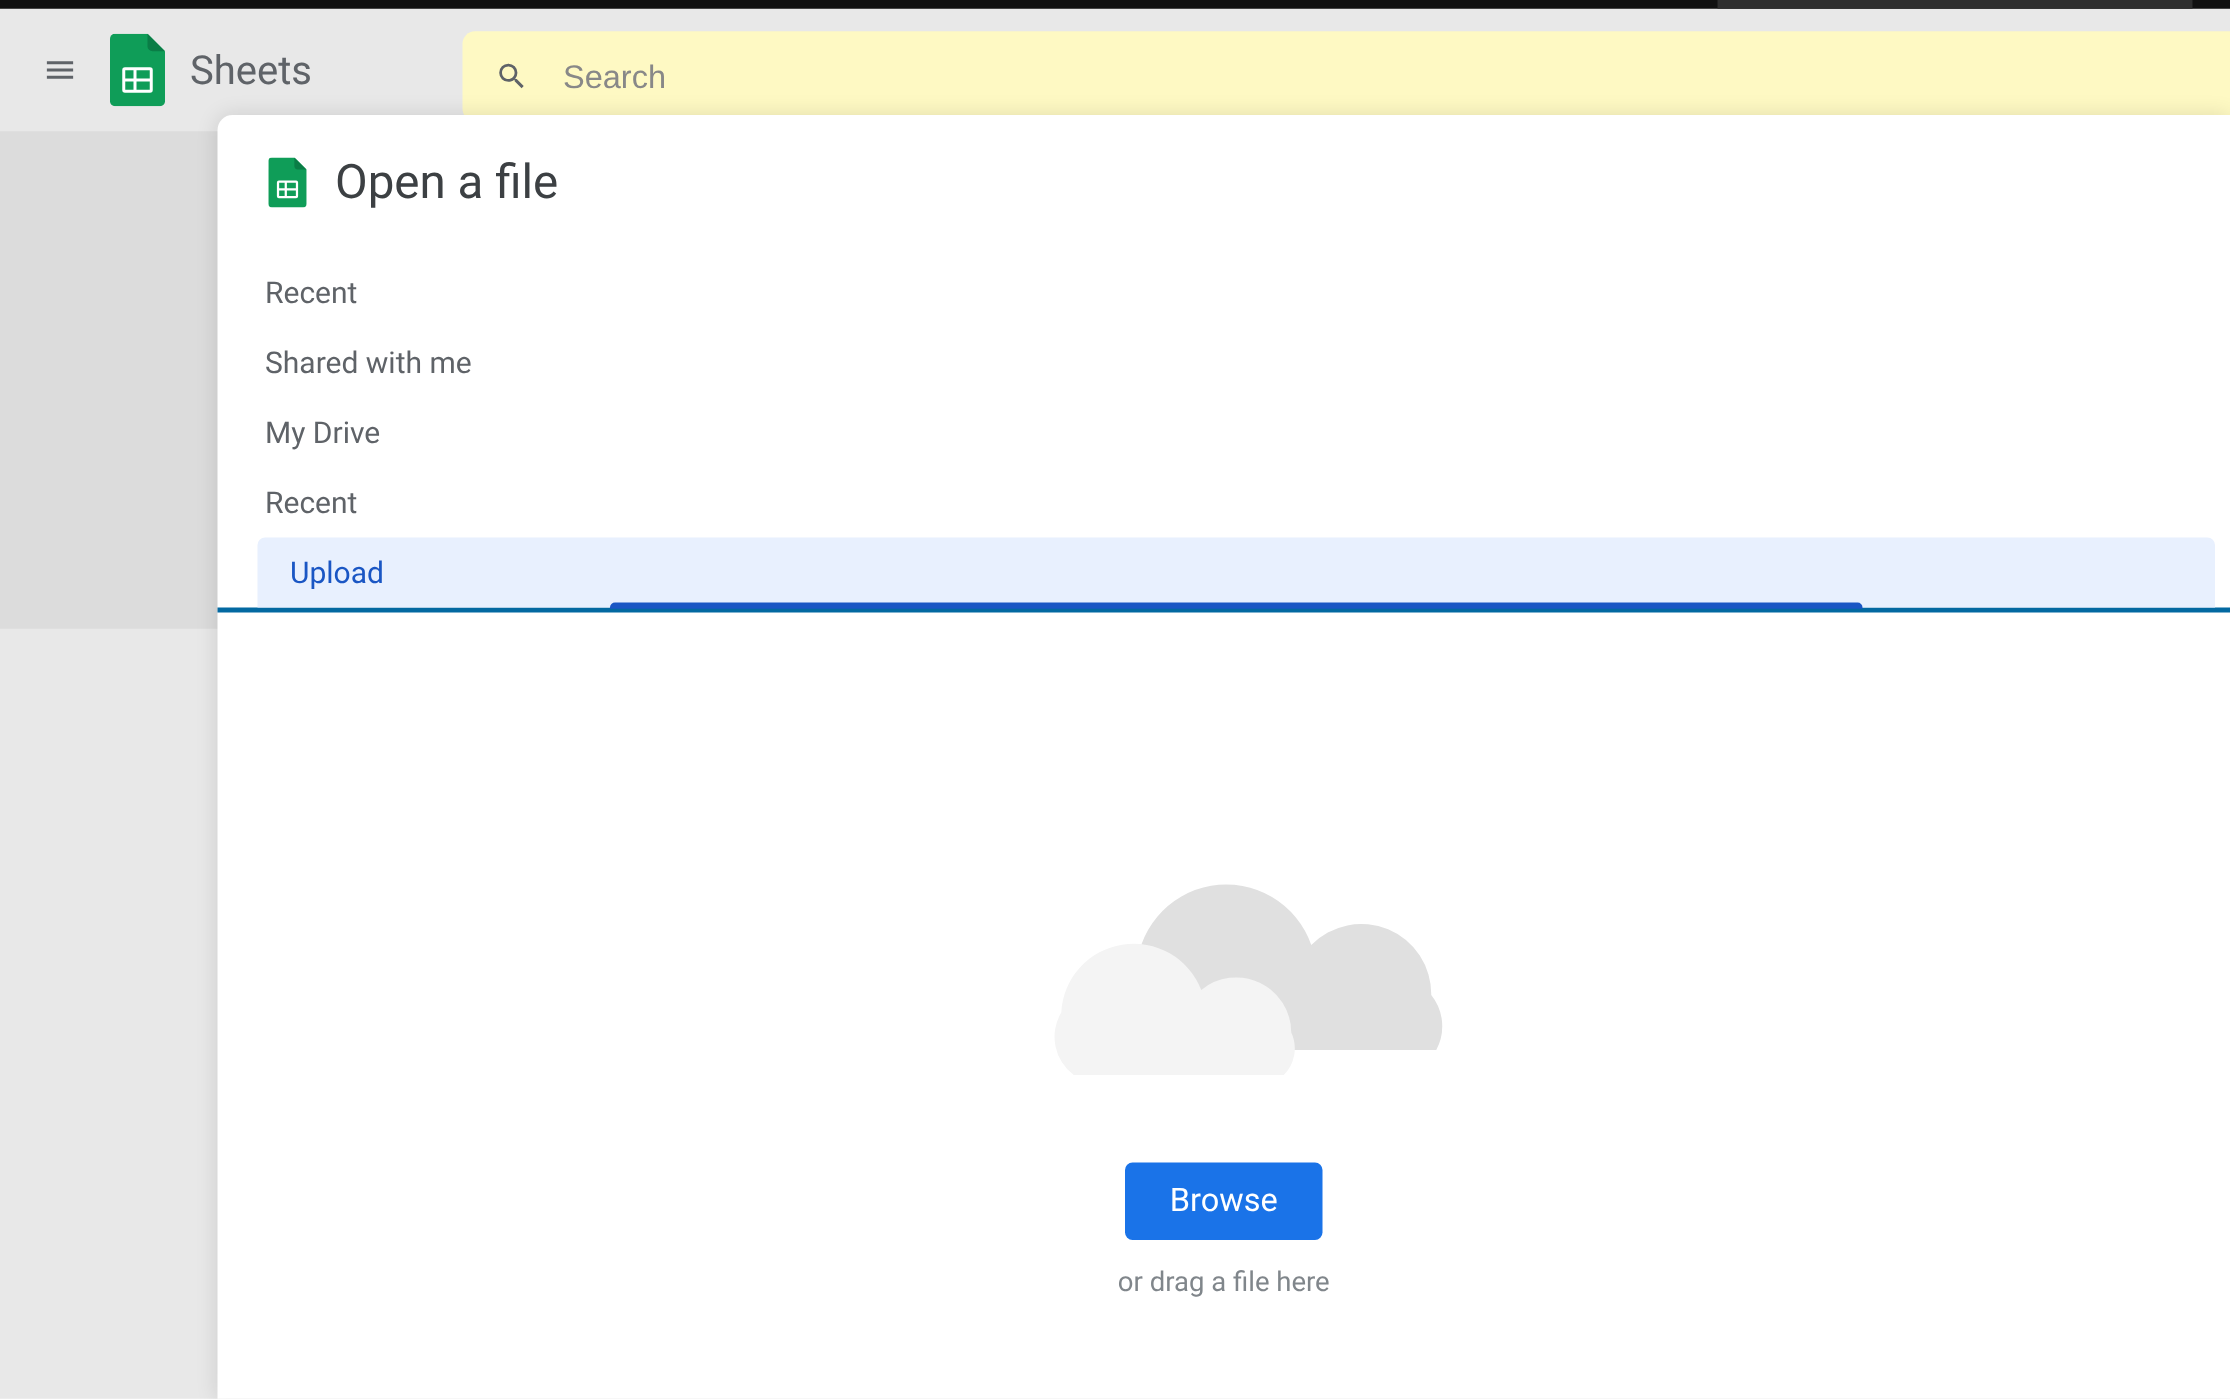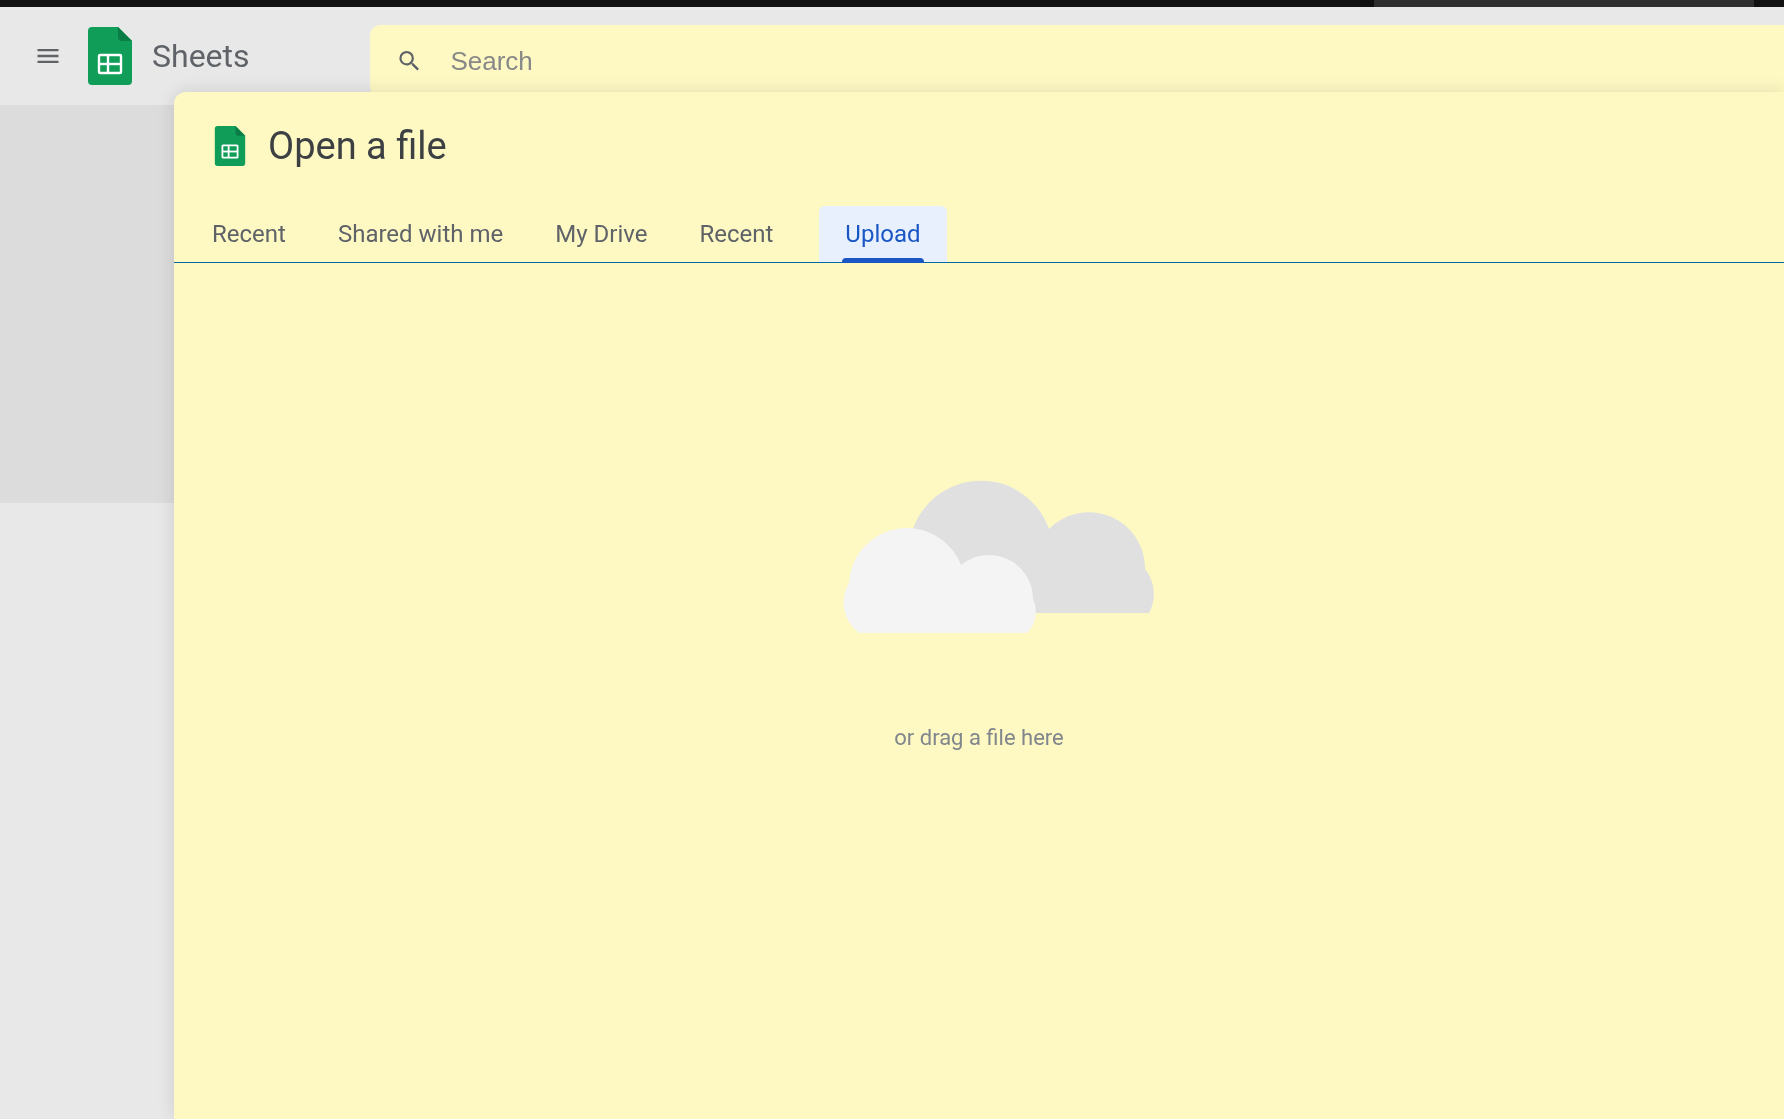--- a/index.html
+++ b/index.html
@@ -87,21 +87,21 @@
     height: 398px;
     background: #dcdcdc;
   }
 
   .dialog {
     position: absolute;
     top: 92px;
     left: 174px;
     right: 0;
     bottom: 0;
-    background: #fef9c3;
+    background: #ffffff;
     border-radius: 12px 0 0 0;
     box-shadow: 0 0 18px rgba(0,0,0,0.12);
     display: flex;
     flex-direction: column;
   }
 
   .dialog-header {
     display: flex;
     align-items: center;
     padding: 32px 40px 10px 40px;
@@ -109,21 +109,22 @@
   .dialog-header .mini-logo { width: 32px; height: 40px; margin-right: 22px; }
   .dialog-title {
     font-size: 38px;
     color: #3c4043;
     font-weight: 400;
   }
 
   .tabs {
     display: flex;
     padding: 28px 12px 0 12px;
-    border-bottom: 1px solid #0369a1;
+    border-bottom: 4px solid #0369a1;
+    flex-direction: column;
   }
   .tab {
     padding: 14px 26px;
     font-size: 24px;
     color: #5f6368;
     cursor: pointer;
     position: relative;
     border-radius: 6px 6px 0 0;
   }
   .tab.active {
@@ -227,15 +228,16 @@
                a 40 40 0 0 1 4 44
                h -220
                a 48 48 0 0 1 -20 -60 z" fill="#e0e0e0"></path>
       <path d="M 70 160
                a 58 58 0 0 1 112 -18
                a 44 44 0 0 1 72 34
                a 30 30 0 0 1 -6 34
                h -168
                a 38 38 0 0 1 -10 -50 z" fill="#f4f4f4"></path>
     </svg>
+    <button class="browse-btn">Browse</button>
     <div class="drag-hint">or drag a file here</div>
   </div>
 </div>
 
 </body></html>

